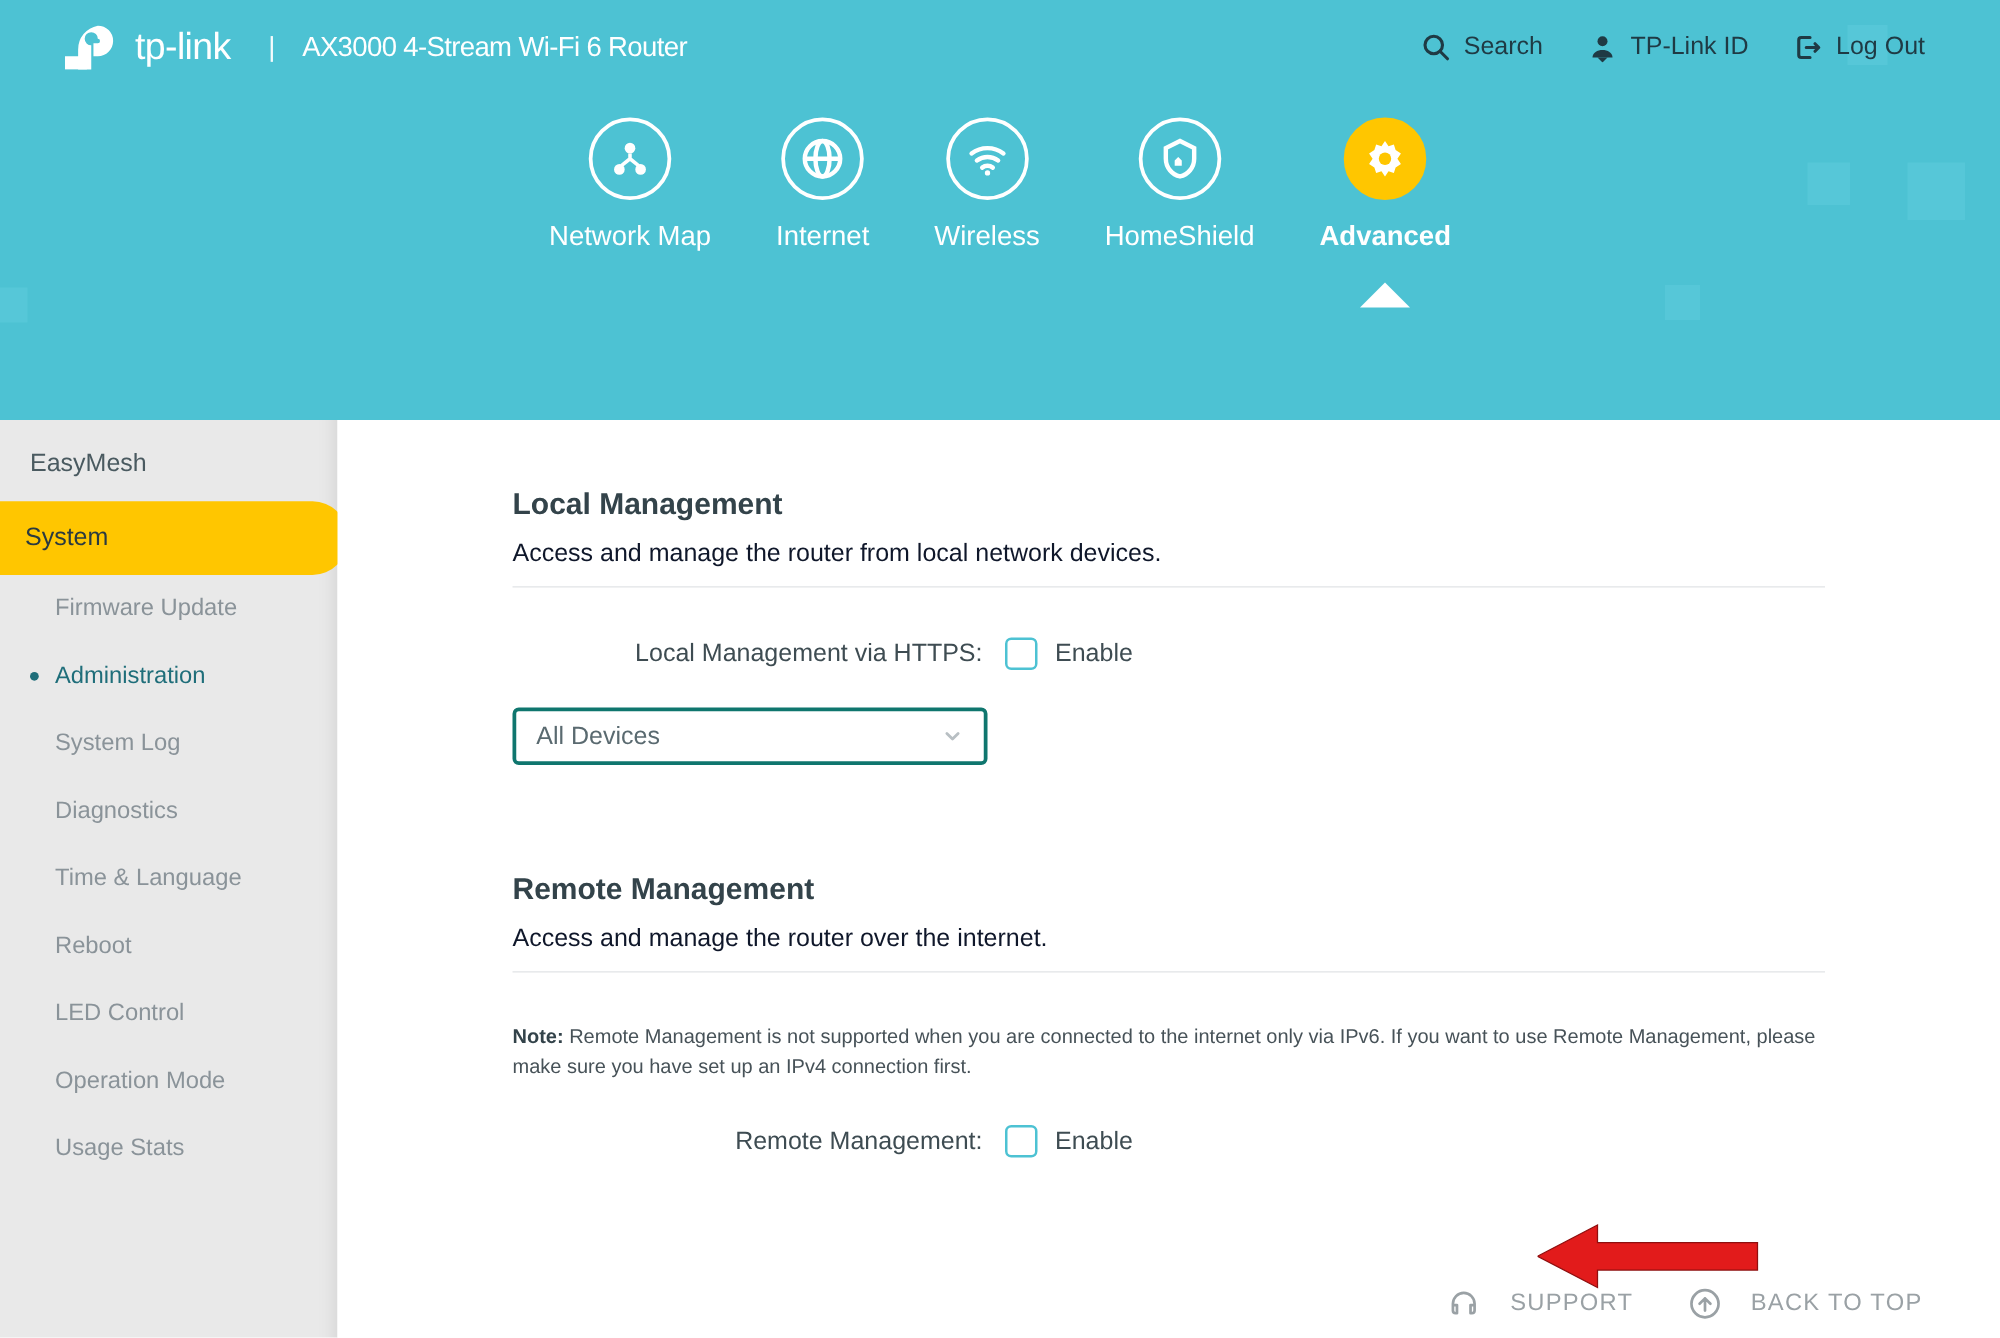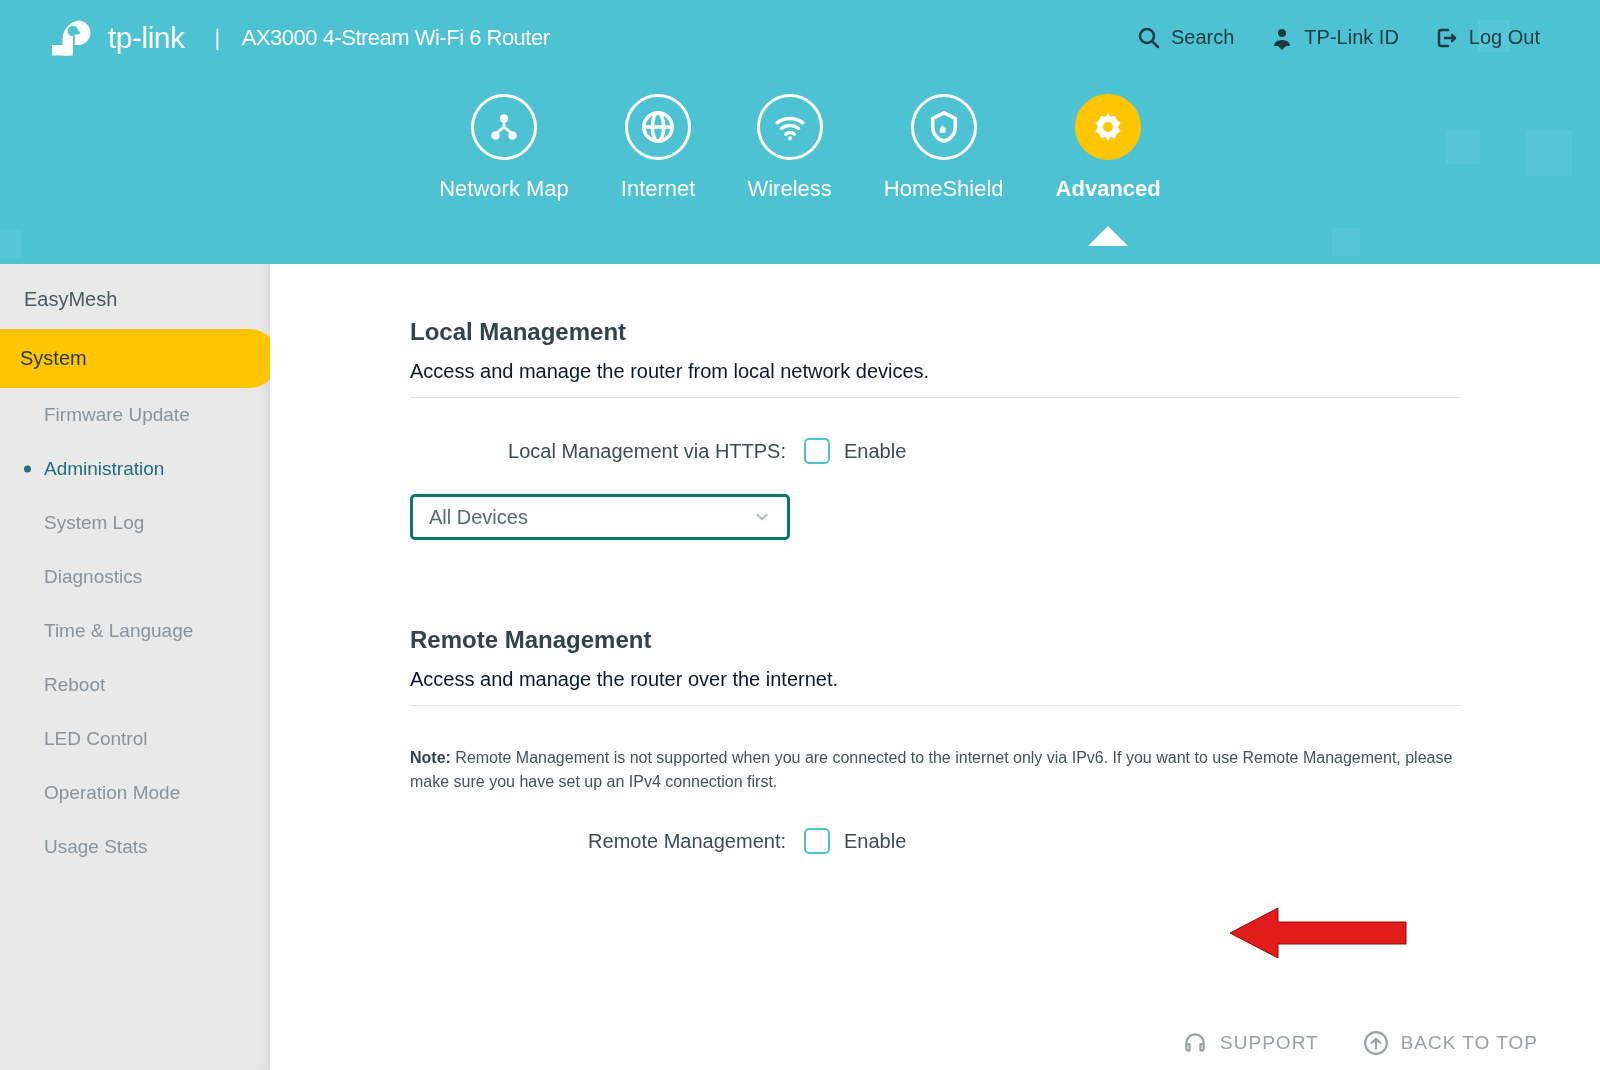--- a/index.html
+++ b/index.html
@@ -8,21 +8,21 @@
     background: #ffffff;
     width: 1600px;
     height: 1070px;
     overflow: hidden;
     position: relative;
   }
 
   
   .header {
     background: #4dc2d3;
-    height: 264px;
+    height: 336px;
     position: relative;
     color: #fff;
     overflow: hidden;
   }
   .header-deco {
     position: absolute;
     background: #56c7d8;
   }
   .header-top {
     display: flex;
@@ -248,21 +248,21 @@
   .footer {
     position: absolute;
     right: 62px;
     bottom: 14px;
     display: flex;
     gap: 44px;
   }
   .footer-btn {
     display: flex;
     align-items: center;
-    gap: 12px;
+    gap: 24px;
     font-size: 19px;
     letter-spacing: 1px;
     color: #9aa1a5;
     cursor: pointer;
   }
 </style>
 </head>
 <body>
 
 <div class="header">

